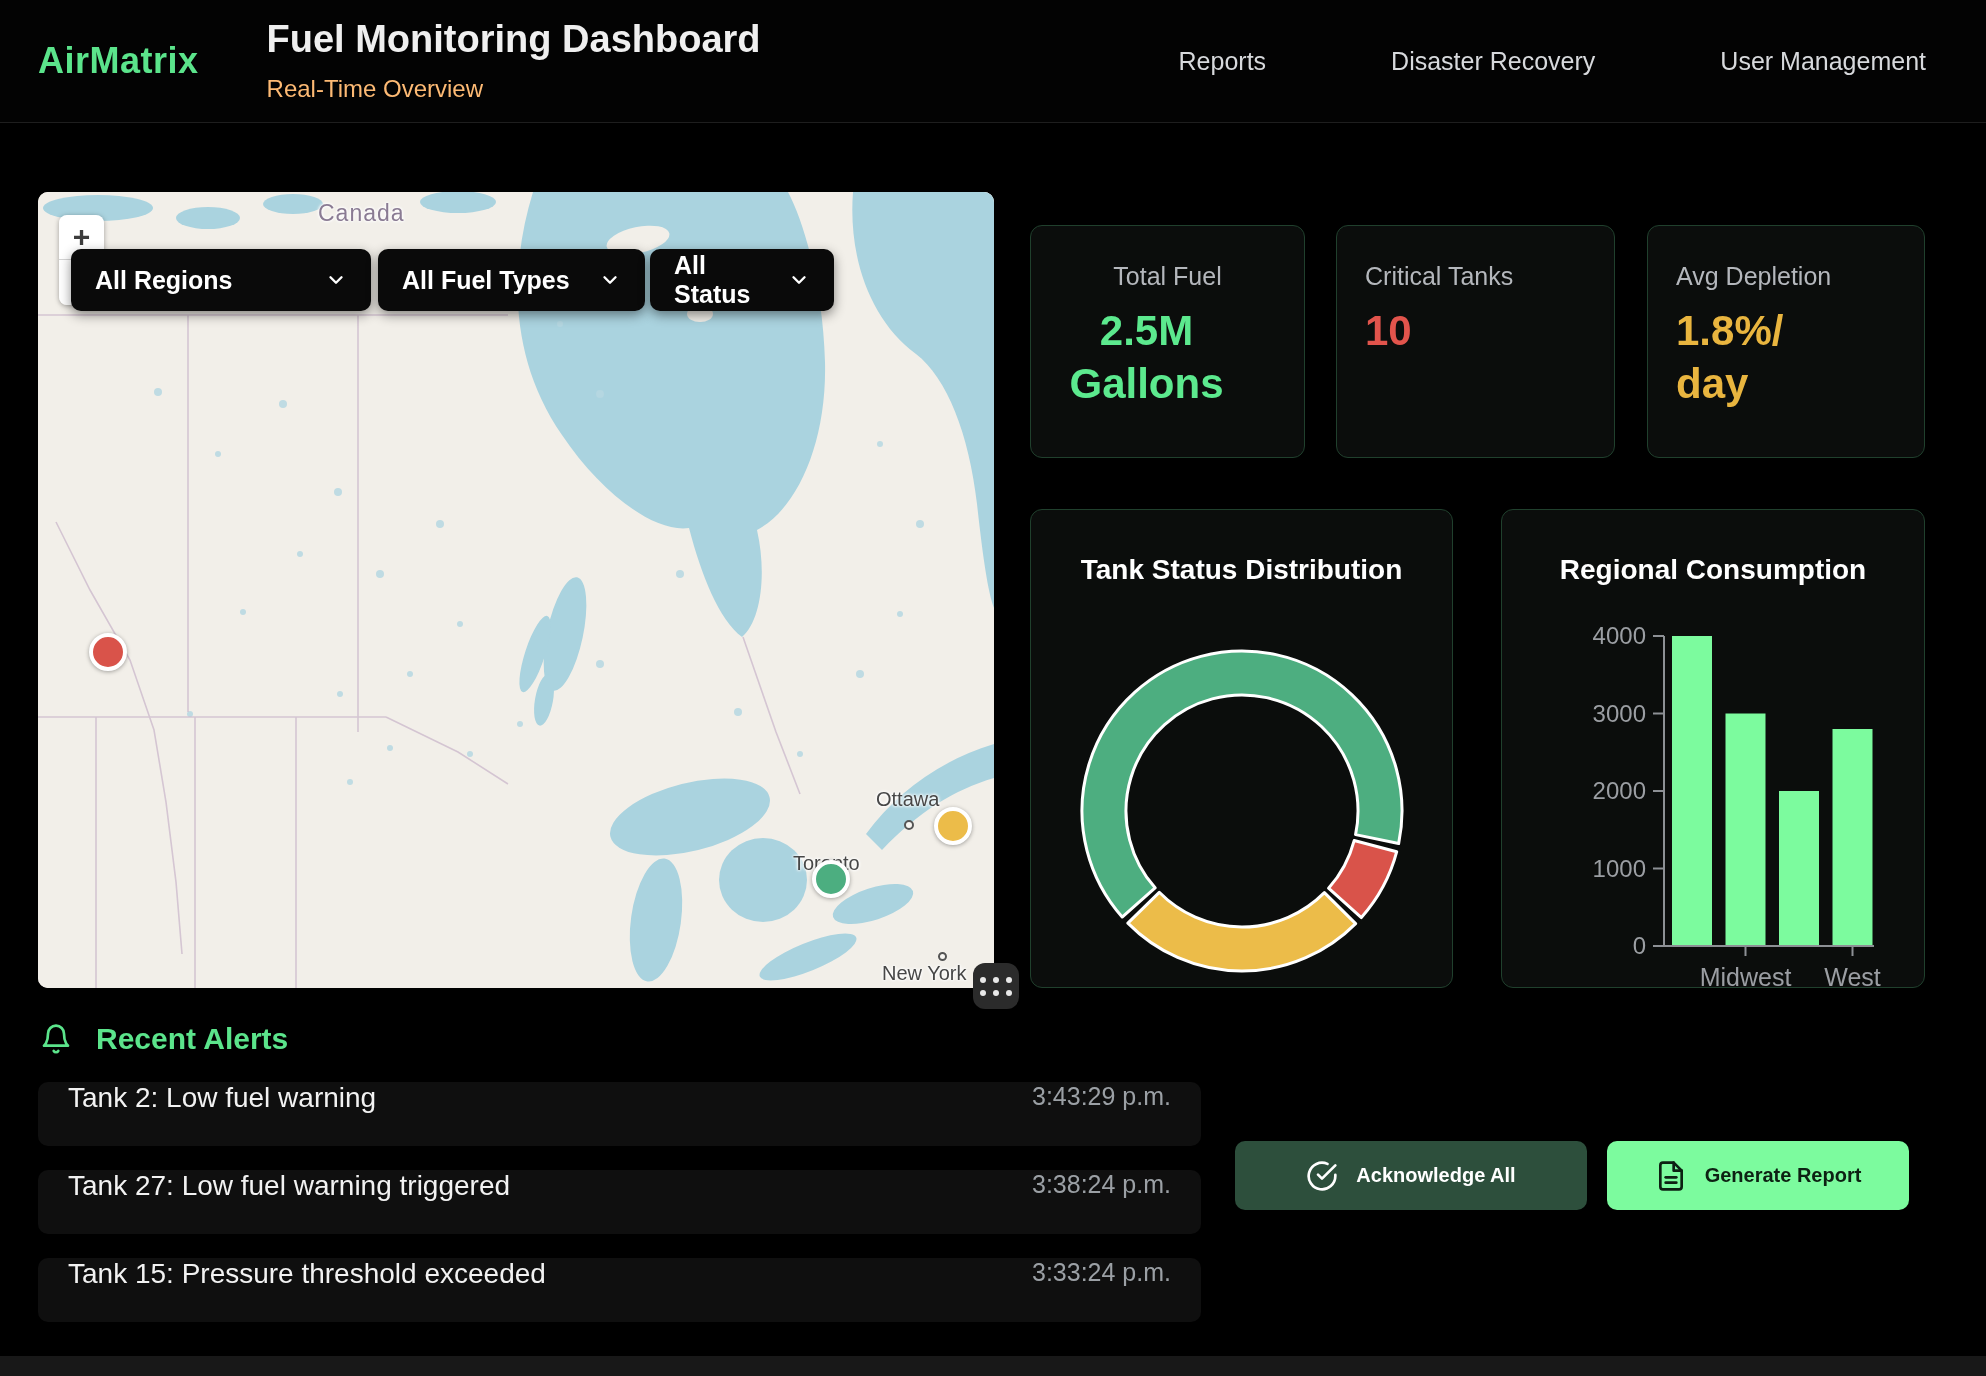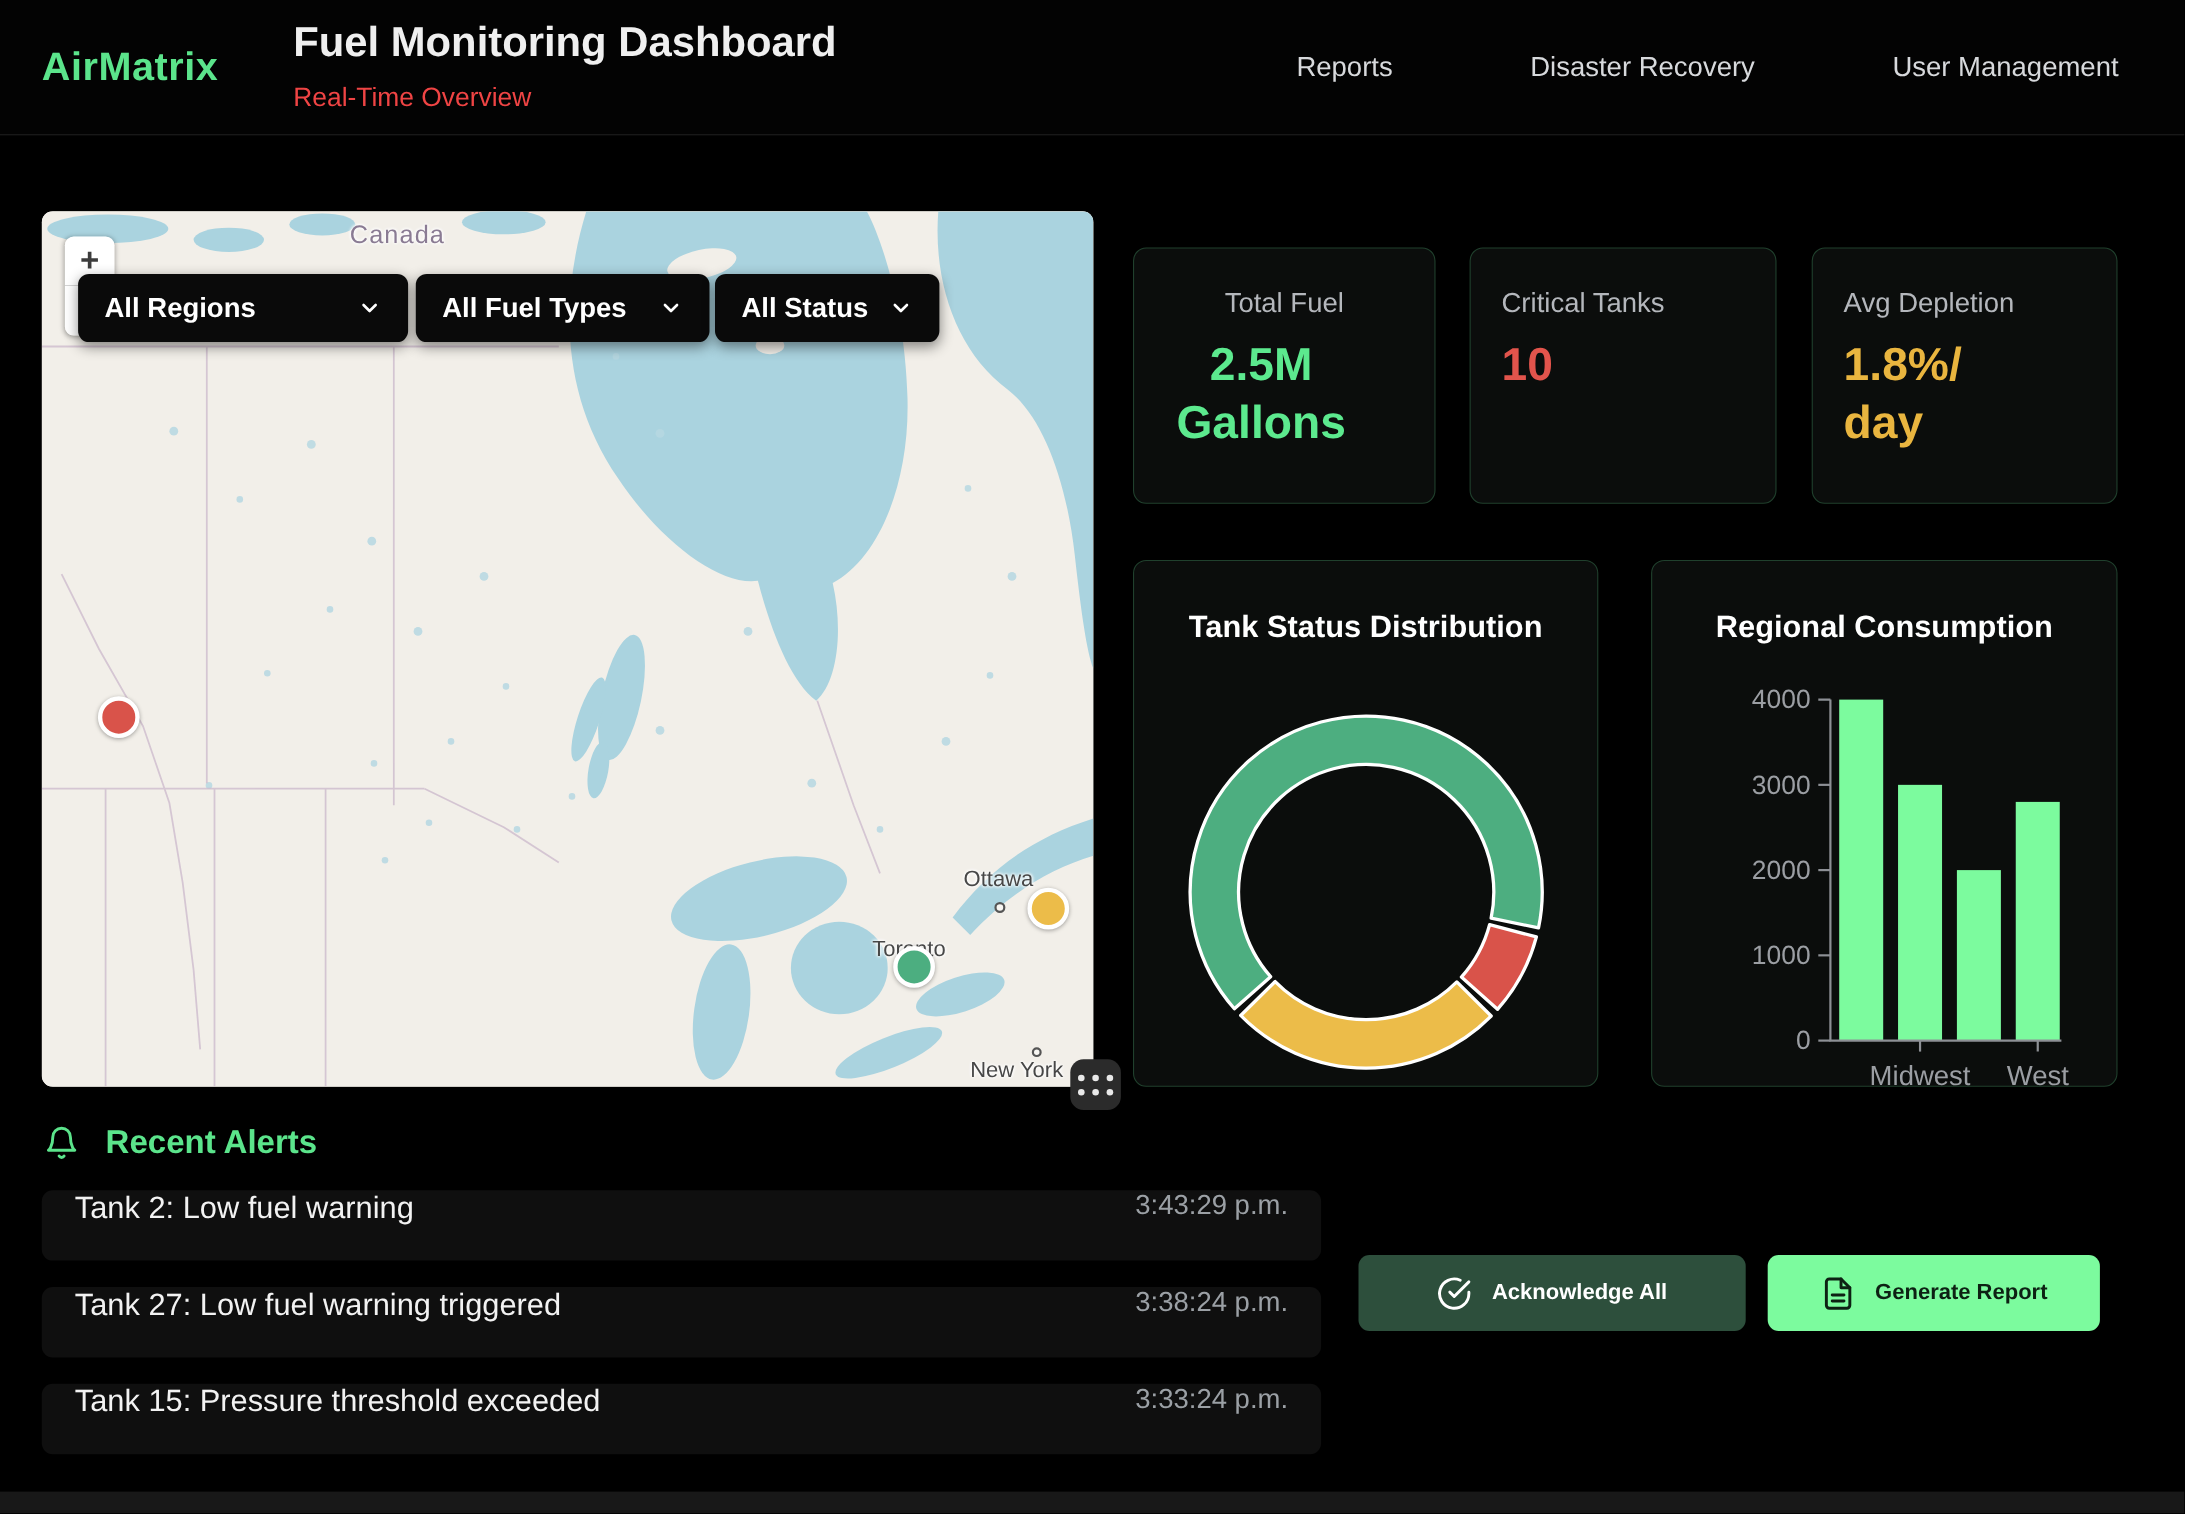--- a/index.html
+++ b/index.html
@@ -5,21 +5,21 @@
   html,body{margin:0;padding:0;background:#000;}
   .app{position:relative;width:1986px;height:1376px;background:#000;overflow:hidden;
        font-family:"Liberation Sans","DejaVu Sans",sans-serif;color:#eee;}
 
   
   .header{position:absolute;left:0;top:0;width:1986px;height:123px;background:#030303;
           border-bottom:1px solid #1e1e1e;display:flex;align-items:center;box-sizing:border-box;z-index:20;}
   .logo{margin-left:38px;font-size:36px;font-weight:700;color:#5BE48B;letter-spacing:.5px;}
   .title-block{margin-left:68px;}
   .page-title{font-size:38px;font-weight:700;color:#efefef;line-height:1.1;}
-  .page-subtitle{font-size:24px;color:#ef4444;margin-top:15px;}
+  .page-subtitle{font-size:24px;color:#fdba74;margin-top:15px;}
   .nav{margin-left:auto;margin-right:60px;display:flex;gap:125px;align-items:center;}
   .nav-item{font-size:25px;color:#d7d9dc;cursor:pointer;white-space:nowrap;}
 
   
   .map-card{position:absolute;left:38px;top:192px;width:956px;height:796px;border-radius:10px;
             overflow:hidden;background:#F2EFE9;z-index:5;}
   .map-label{position:absolute;color:#474747;font-size:20px;white-space:nowrap;
              text-shadow:0 0 3px #fff,0 0 3px #fff,0 0 4px #fff;z-index:6;}
   .country-label{font-size:23px;color:#8a7b93;letter-spacing:1px;}
   .town-dot{position:absolute;width:10px;height:10px;border:2.5px solid #555;border-radius:50%;
@@ -188,21 +188,21 @@
         <svg class="chev" viewBox="0 0 24 24" fill="none" stroke="#fff" stroke-width="2.6" stroke-linecap="round" stroke-linejoin="round">
             <polyline points="6 9 12 15 18 9"></polyline>
           </svg>
       </div>
       <div class="filter" style="left:340px;width:267px;">
         <span>All Fuel Types</span>
         <svg class="chev" viewBox="0 0 24 24" fill="none" stroke="#fff" stroke-width="2.6" stroke-linecap="round" stroke-linejoin="round">
             <polyline points="6 9 12 15 18 9"></polyline>
           </svg>
       </div>
-      <div class="filter" style="left:612px;width:204px;">
+      <div class="filter" style="left:612px;width:184px;">
         <span>All Status</span>
         <svg class="chev" viewBox="0 0 24 24" fill="none" stroke="#fff" stroke-width="2.6" stroke-linecap="round" stroke-linejoin="round">
             <polyline points="6 9 12 15 18 9"></polyline>
           </svg>
       </div>
     </div>
   </div>
 
   <div class="grip">
     <i></i>

